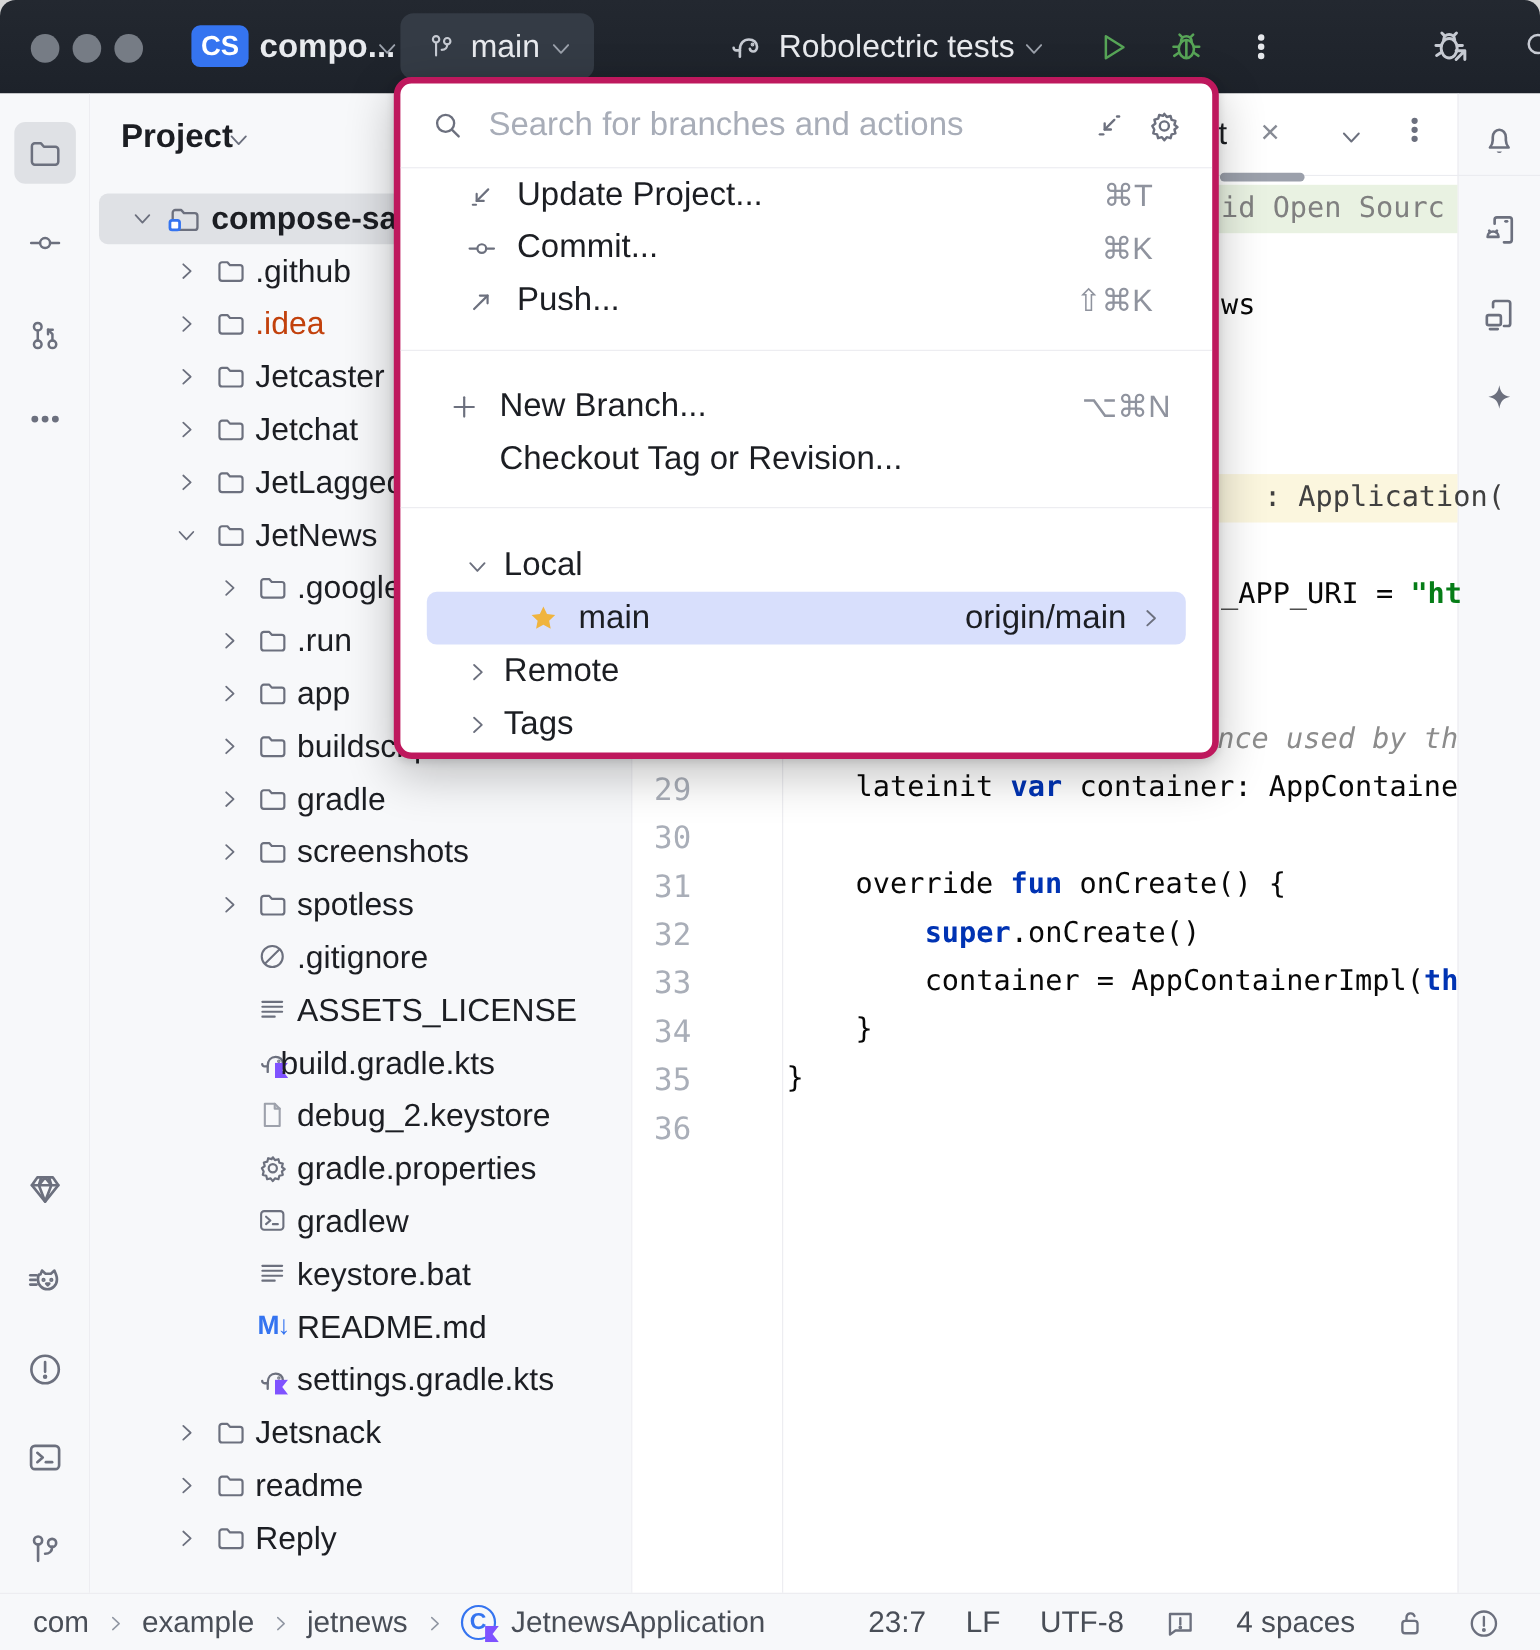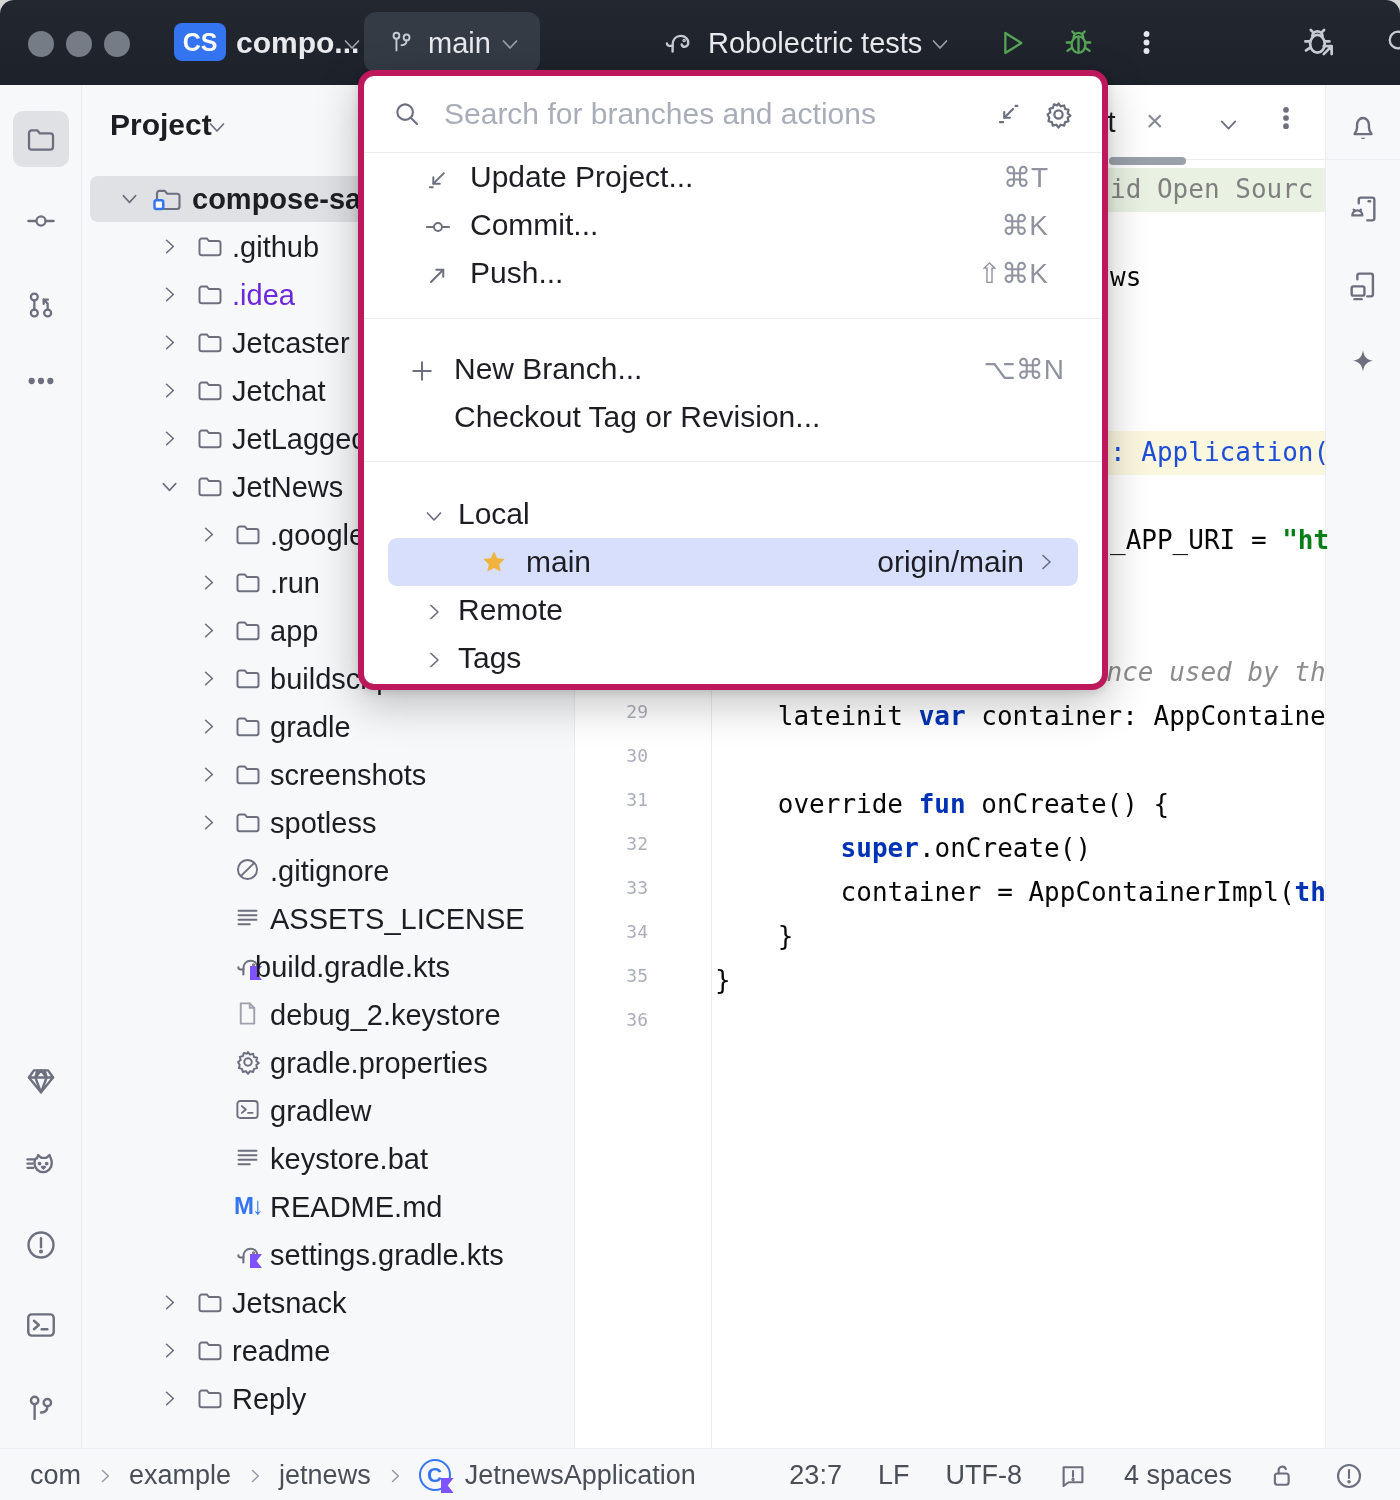--- a/index.html
+++ b/index.html
@@ -50,22 +50,22 @@
   .brow .bchev{width:36px;color:#6c707e;flex:0 0 36px;}
   #branch-main{margin:0 24px;height:48px;border-radius:9px;background:#d8dffc;display:flex;align-items:center;
     padding:0 20px 0 92px;font-size:30px;color:#1c1e23;}
   #branch-main .star{color:#f0b43e;margin-right:18px;}
   #branch-main .mlabel{flex:1;}
   #branch-main .tracked{color:#1c1e23;margin-right:10px;}
   #branch-main .rchev{color:#6c707e;}
   
   .hl-row{position:absolute;left:575px;width:750px;height:44px;}
   .frag{position:absolute;font-family:"DejaVu Sans Mono",monospace;font-size:26px;white-space:pre;color:#080808;}
-  .lnum{position:absolute;left:575px;width:73px;text-align:right;font-family:"DejaVu Sans Mono",monospace;
-    font-size:18px;color:#a9aeb8;}
+  .lnum{position:absolute;left:575px;width:73px;text-align:center;font-family:"DejaVu Sans Mono",monospace;
+    font-size:28px;color:#a9aeb8;}
   .cline{position:absolute;font-family:"DejaVu Sans Mono",monospace;font-size:26px;white-space:pre;color:#080808;}
   .tok-k{color:#0033b3;font-weight:bold;}
   .tok-c{color:#8c8c8c;font-style:italic;}
   #tab-label{left:1093px;top:106px;font-size:29px;color:#1c1e23;}
   #tab-close{left:1146px;top:104px;font-size:30px;color:#878b95;}
   #tab-chev{left:1216px;top:112px;color:#6c707e;}
   #tab-kebab{left:1272px;top:104px;font-size:30px;color:#6c707e;letter-spacing:0;line-height:14px;}
   #hthumb{left:1109px;top:157px;width:77px;height:8px;border-radius:4px;background:#9ba0ab;}
   
   .rail-ic{position:absolute;left:13px;width:56px;height:56px;border-radius:10px;color:#6c707e;
@@ -388,21 +388,21 @@
           </svg></span>
         <span class="tree-label" style="left: 142px;">.github</span>
       </div>
       <div class="tree-row" style="top: 272px;">
         <span class="tree-chev" style="left: 68px;"><svg class="ic" width="23" height="23" style="color:#6c707e">
             <use href="#i-chev-r"></use>
           </svg></span>
         <span class="tree-ic" style="left: 106px;"><svg class="ic" width="28" height="28" style="color:#6c707e">
             <use href="#i-folder"></use>
           </svg></span>
-        <span class="tree-label" style="left: 142px; color: #6d28d9;">.idea</span>
+        <span class="tree-label" style="left: 142px; color: #c2410c;">.idea</span>
       </div>
       <div class="tree-row" style="top: 320px;">
         <span class="tree-chev" style="left: 68px;"><svg class="ic" width="23" height="23" style="color:#6c707e">
             <use href="#i-chev-r"></use>
           </svg></span>
         <span class="tree-ic" style="left: 106px;"><svg class="ic" width="28" height="28" style="color:#6c707e">
             <use href="#i-folder"></use>
           </svg></span>
         <span class="tree-label" style="left: 142px;">Jetcaster</span>
       </div>
@@ -598,21 +598,21 @@
       <div class="cline" style="top: 833px; left: 840.6px;"><span class="tok-k">super</span><span>.onCreate()</span></div>
       <div class="lnum" style="top: 877px;">33</div>
       <div class="cline" style="top: 877px; left: 840.6px;"><span>container = AppContainerImpl(</span><span class="tok-k">th</span></div>
       <div class="lnum" style="top: 921px;">34</div>
       <div class="cline" style="top: 921px; left: 777.8px;"><span>}</span></div>
       <div class="lnum" style="top: 965px;">35</div>
       <div class="cline" style="top: 965px; left: 715px;"><span>}</span></div>
       <div class="lnum" style="top: 1009px;">36</div>
       <div class="frag" style="left: 1110px; top: 174px;"><span style="color: rgb(128, 128, 128);">id Open Sourc</span></div>
       <div class="frag" style="left: 1110px; top: 262px;"><span style="color: rgb(8, 8, 8);">ws</span></div>
-      <div class="frag" style="left: 1110px; top: 437px;"><span style="color: #1d4ed8;">: Application(</span></div>
+      <div class="frag" style="left: 1110px; top: 437px;"><span style="color: #404040; margin-left: 39px;">: Application(</span></div>
       <div class="frag" style="left: 1110px; top: 525px;"><span style="color: rgb(8, 8, 8);">_APP_URI = </span><span style="color: rgb(6, 125, 23); font-weight: bold;">"ht</span></div>
     </div>
 
   <div id="tab-label" class="abs">kt</div>
   <div id="tab-close" class="abs">×</div>
   <svg id="tab-chev" class="ic abs" width="25" height="25">
       <use href="#i-chev-d"></use>
     </svg>
   <svg id="tab-kebab" class="ic abs" width="28" height="28">
       <use href="#i-kebab"></use>

